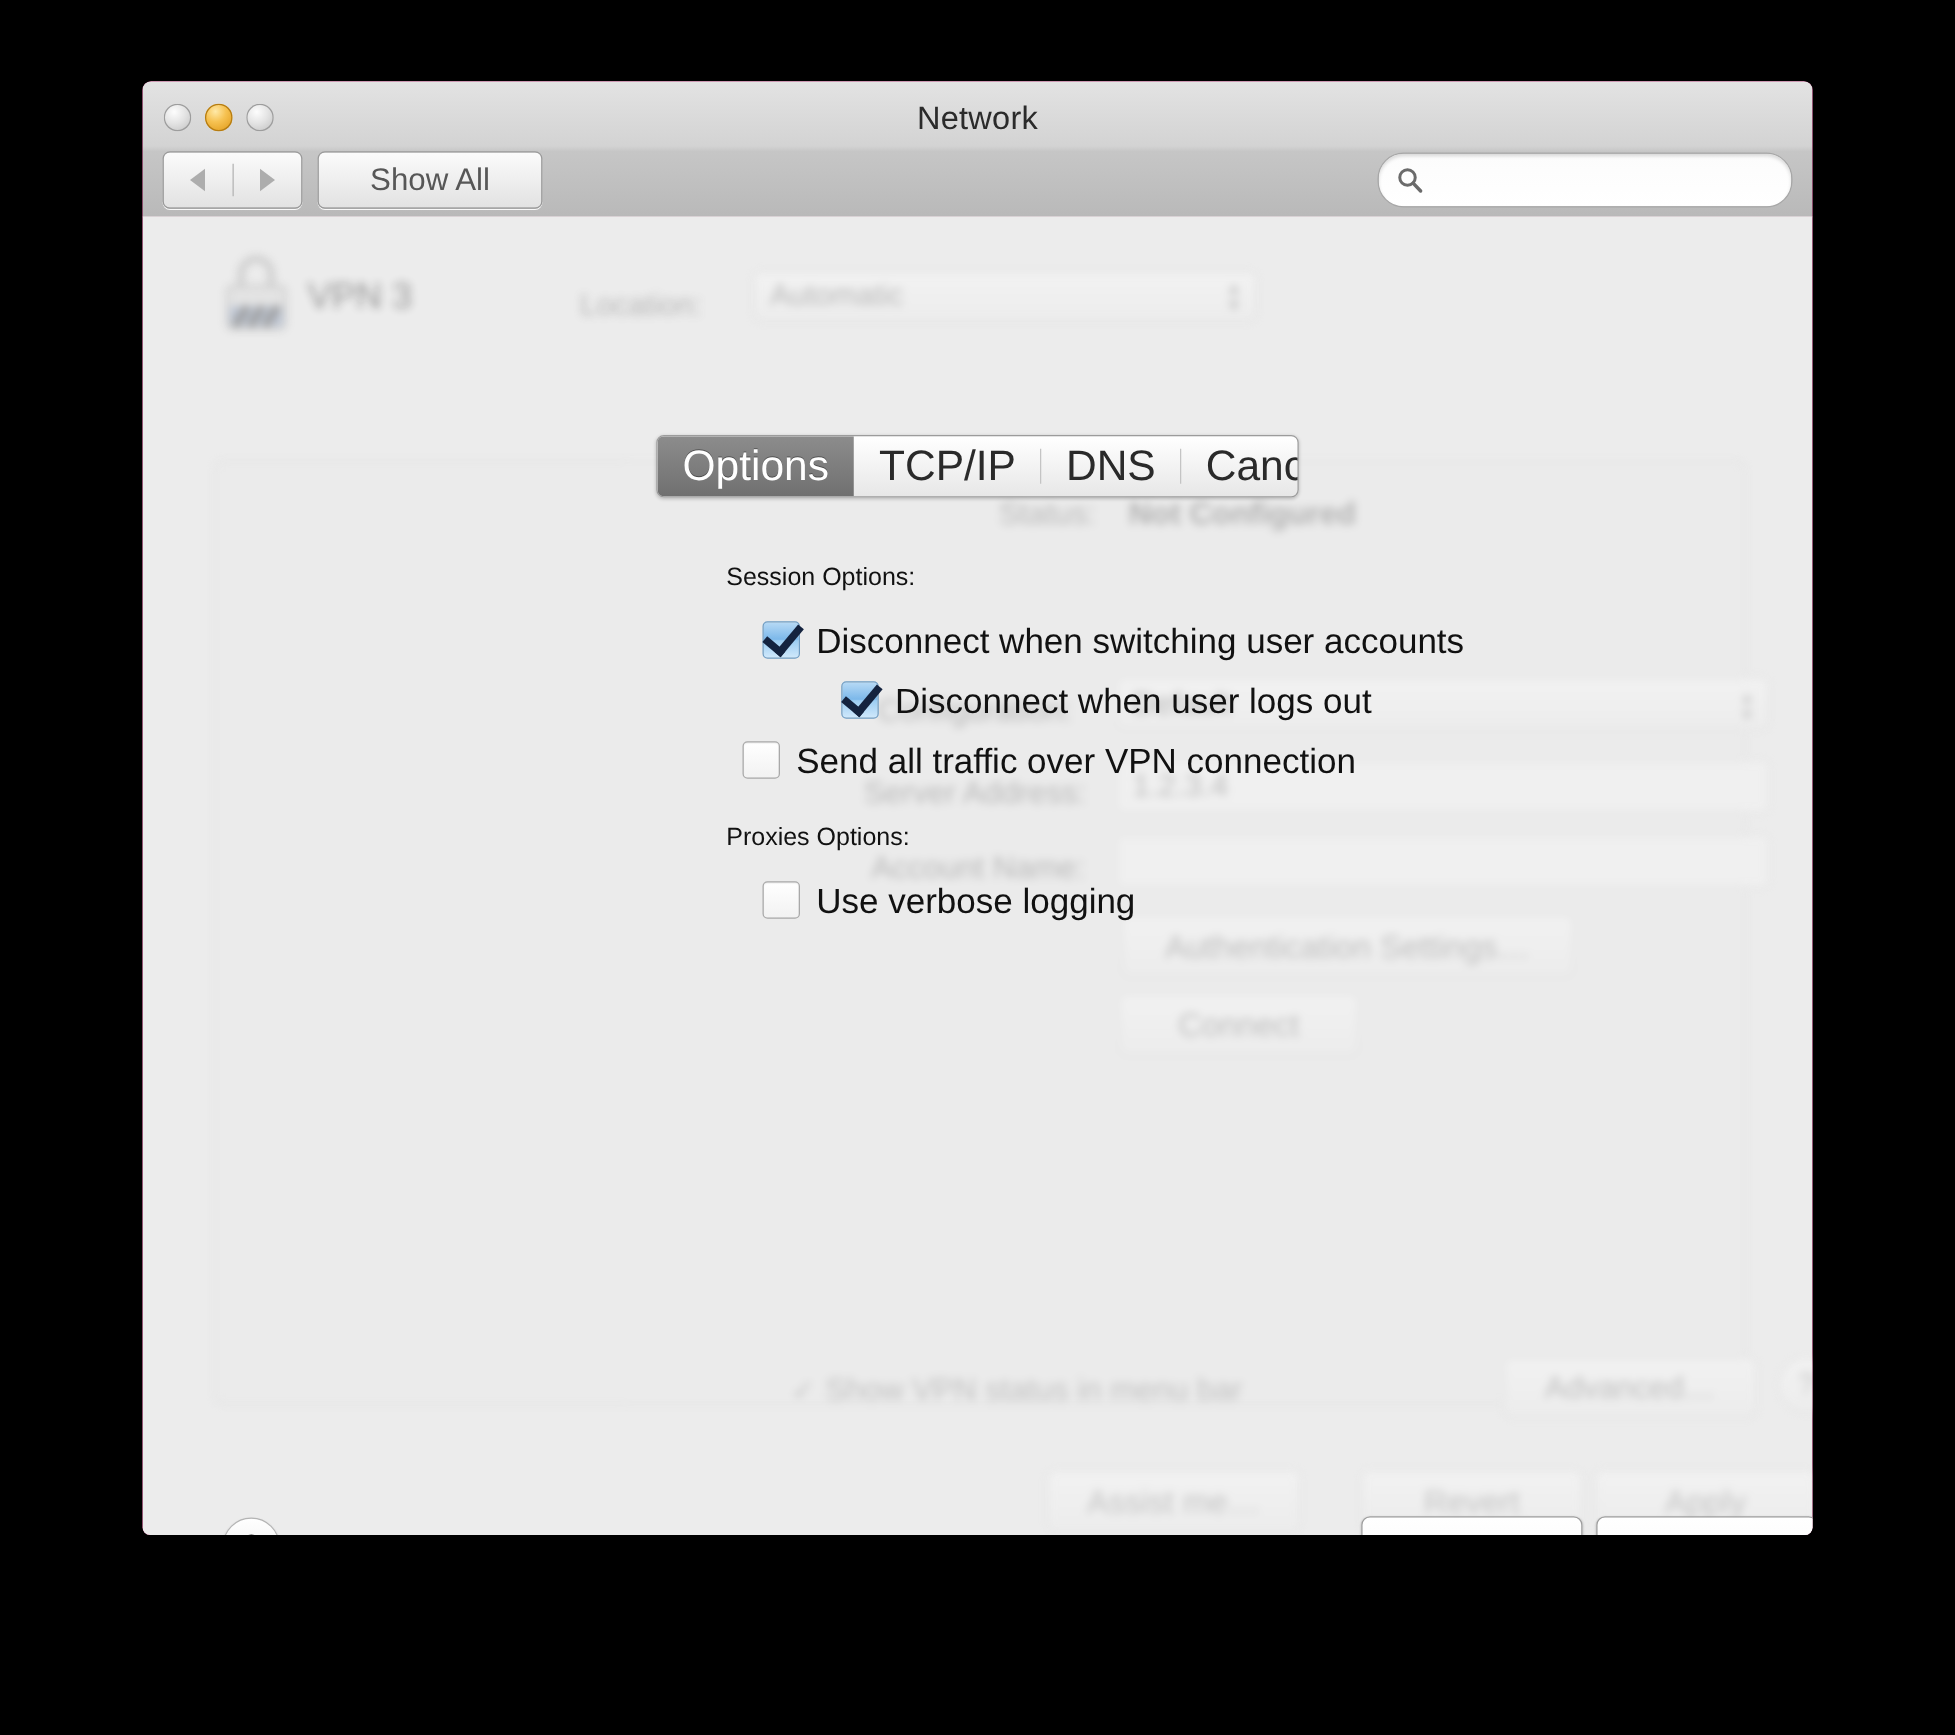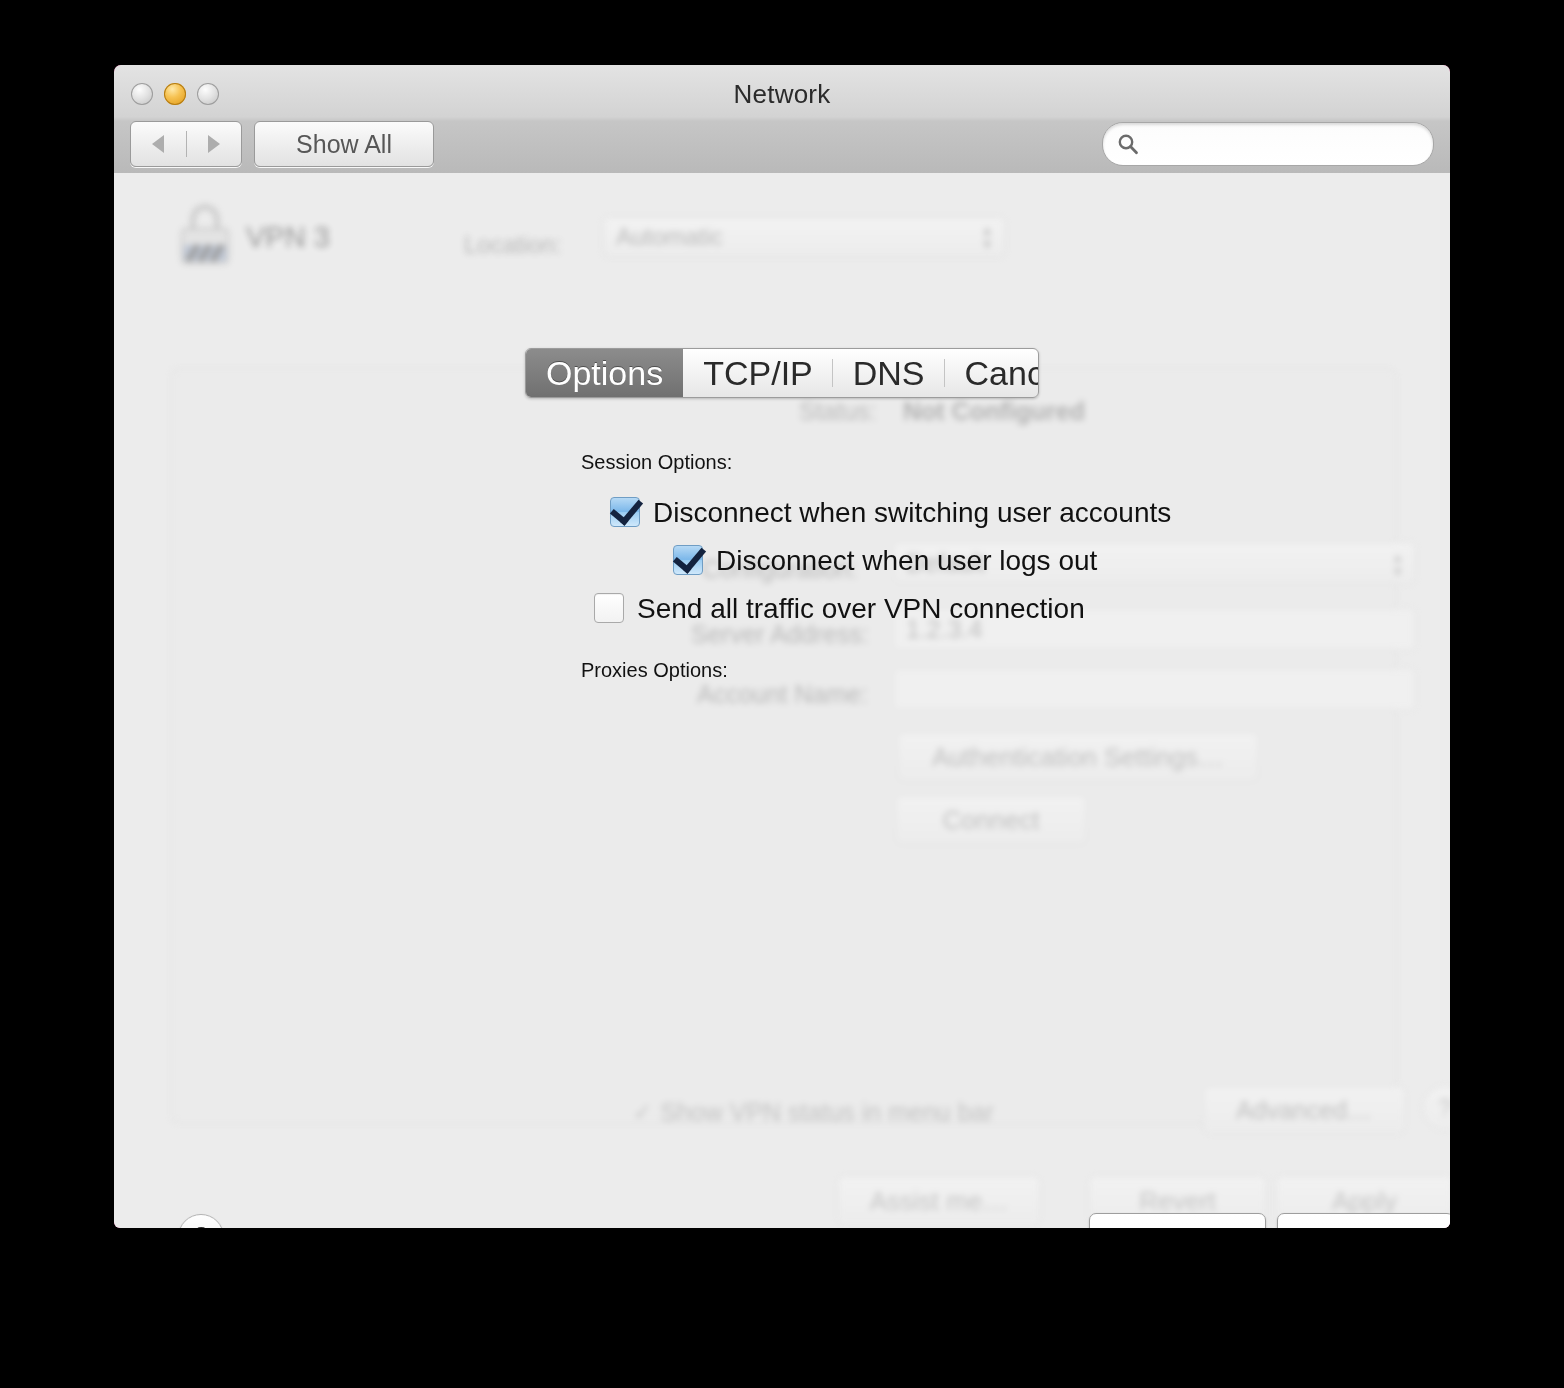--- a/index.html
+++ b/index.html
@@ -484,20 +484,24 @@
           <span class="opt-lab">Disconnect when user logs out</span>
         </div>
 
         <div class="opt-row" style="left:480px;top:420px;">
           <span class="cbox off"></span>
           <span class="opt-lab">Send all traffic over VPN connection</span>
         </div>
 
         <div class="sec-title" style="left:467px;top:486px;">Proxies Options:</div>
 
+        <div class="opt-row" style="left:496px;top:532px;">
+          <span class="cbox off"></span>
+          <span class="opt-lab">Use verbose logging</span>
+        </div>
 
         <div class="help-round">?</div>
         <div class="btn-push" id="cancel-btn">Cancel</div>
         <div class="btn-push" id="ok-btn">OK</div>
       </div>
 
     </div>
   </div>
 </div>
 

